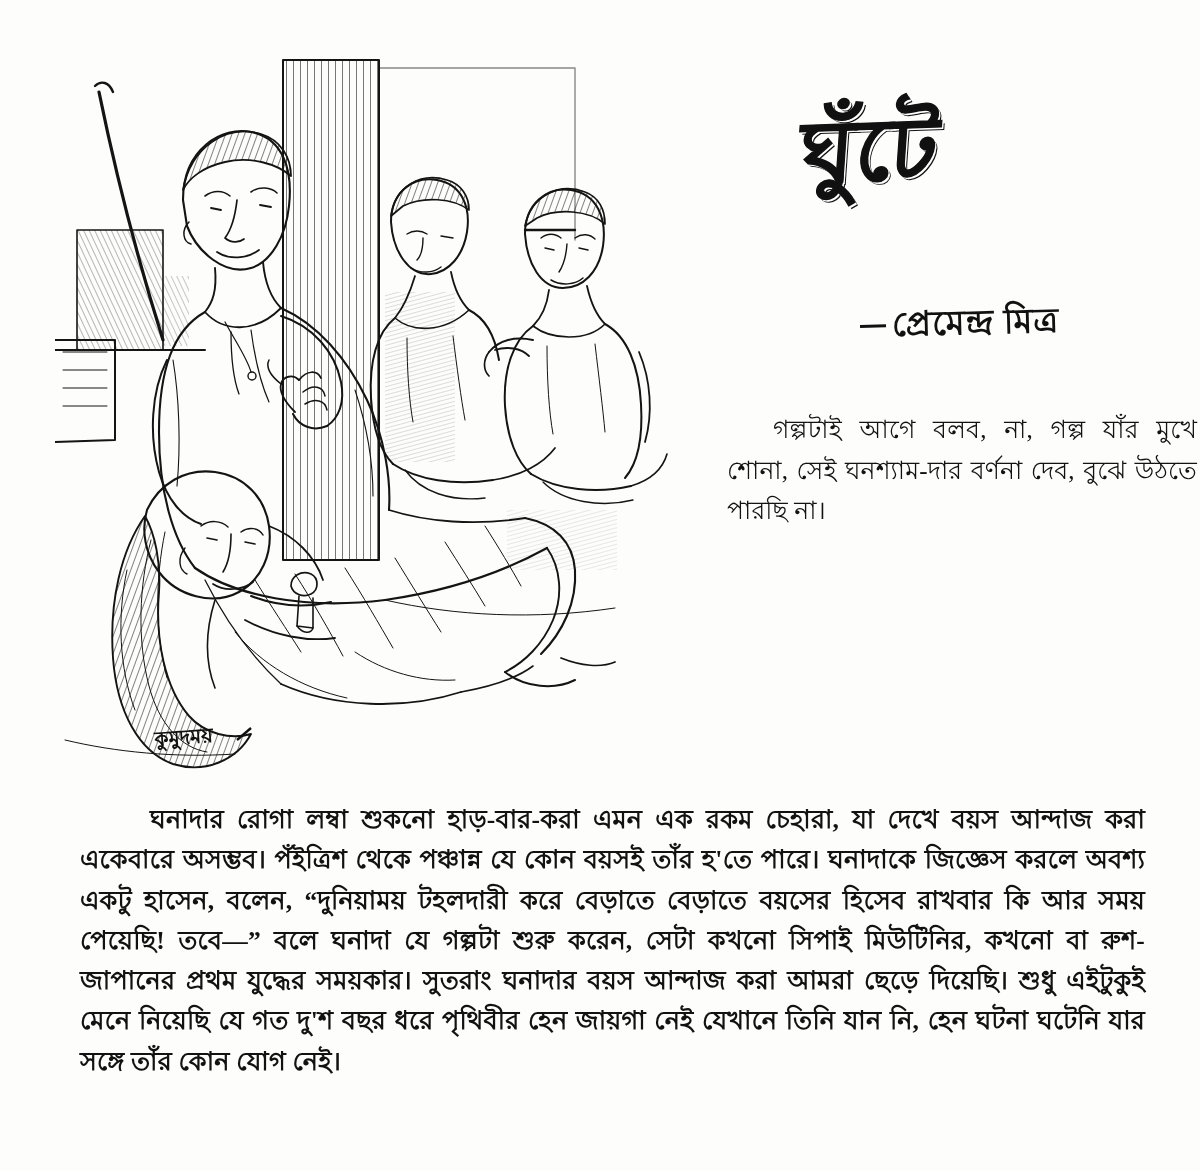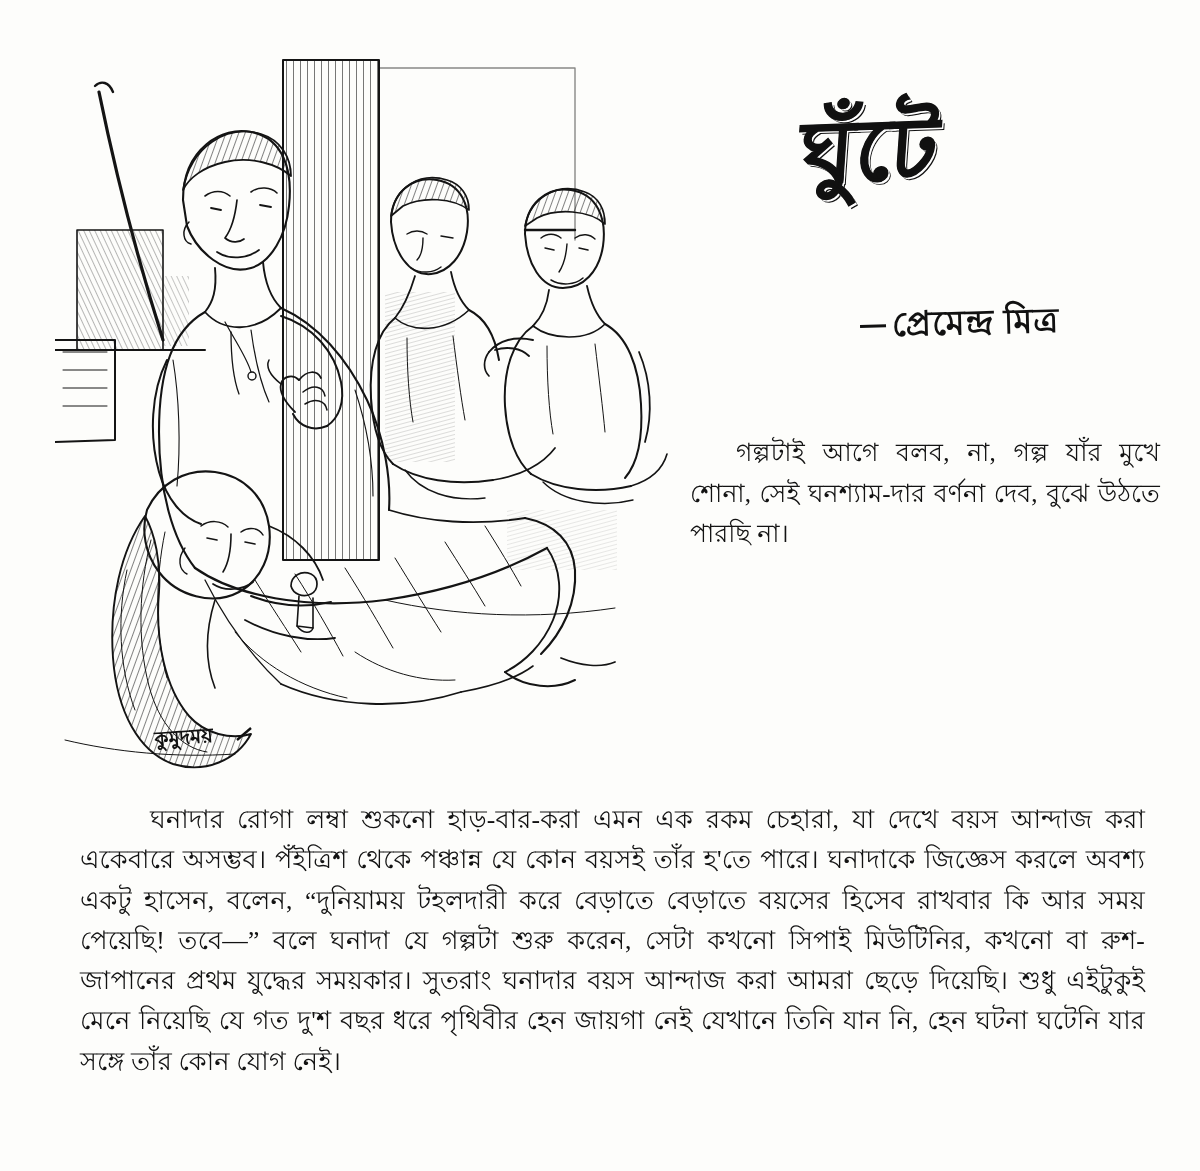--- a/index.html
+++ b/index.html
@@ -85,41 +85,41 @@
     height: 3px;
     background: #111;
     vertical-align: middle;
     margin-right: 6px;
     margin-bottom: 6px;
   }
 
   
   .col-right {
     position: absolute;
-    left: 690px;
+    left: 727px;
     top: 410px;
     width: 470px;
-    margin-top: 23px;
   }
   .col-right p {
     margin: 0 0 6px 0;
     font-size: 25px;
     line-height: 1.62;
     text-align: justify;
     text-indent: 46px;
     color: #121212;
     letter-spacing: 0.2px;
   }
 
   
   .body-full {
     position: absolute;
     left: 80px;
     top: 800px;
     width: 1065px;
+    font-weight: bold;
   }
   .body-full p {
     margin: 0;
     font-size: 25.5px;
     line-height: 1.58;
     text-align: justify;
     text-indent: 70px;
     color: #121212;
     letter-spacing: 0.2px;
   }

